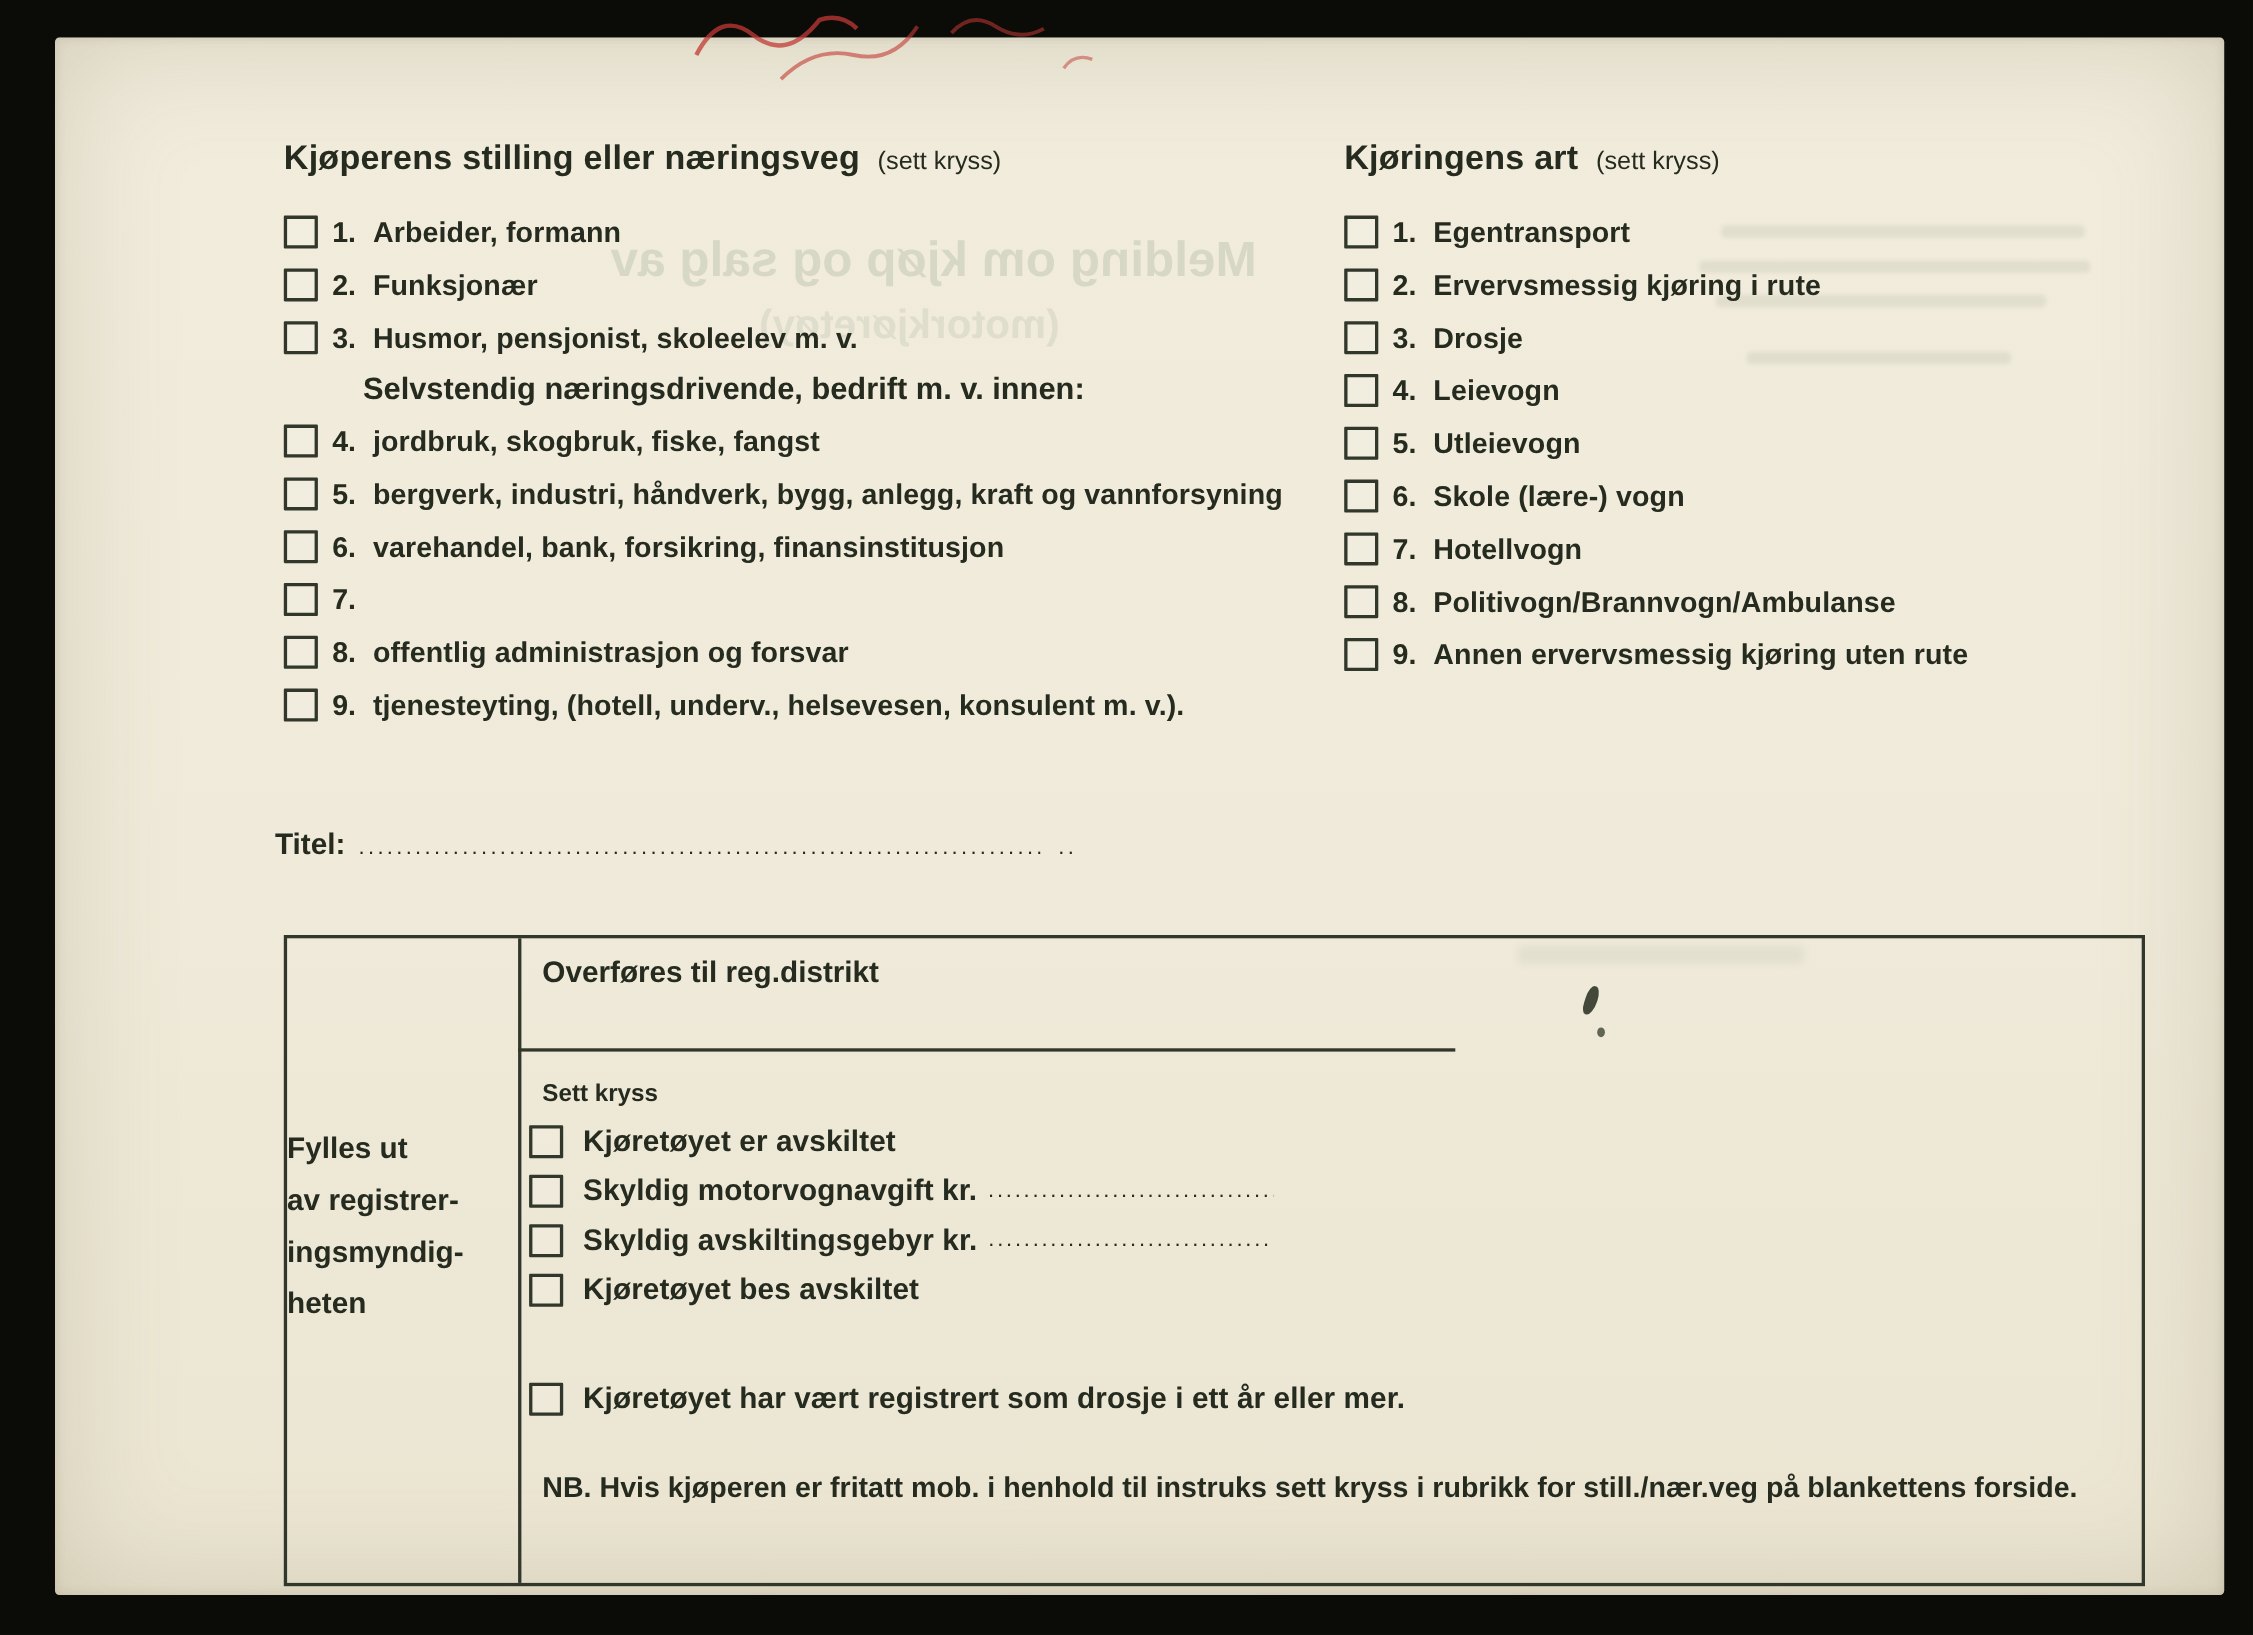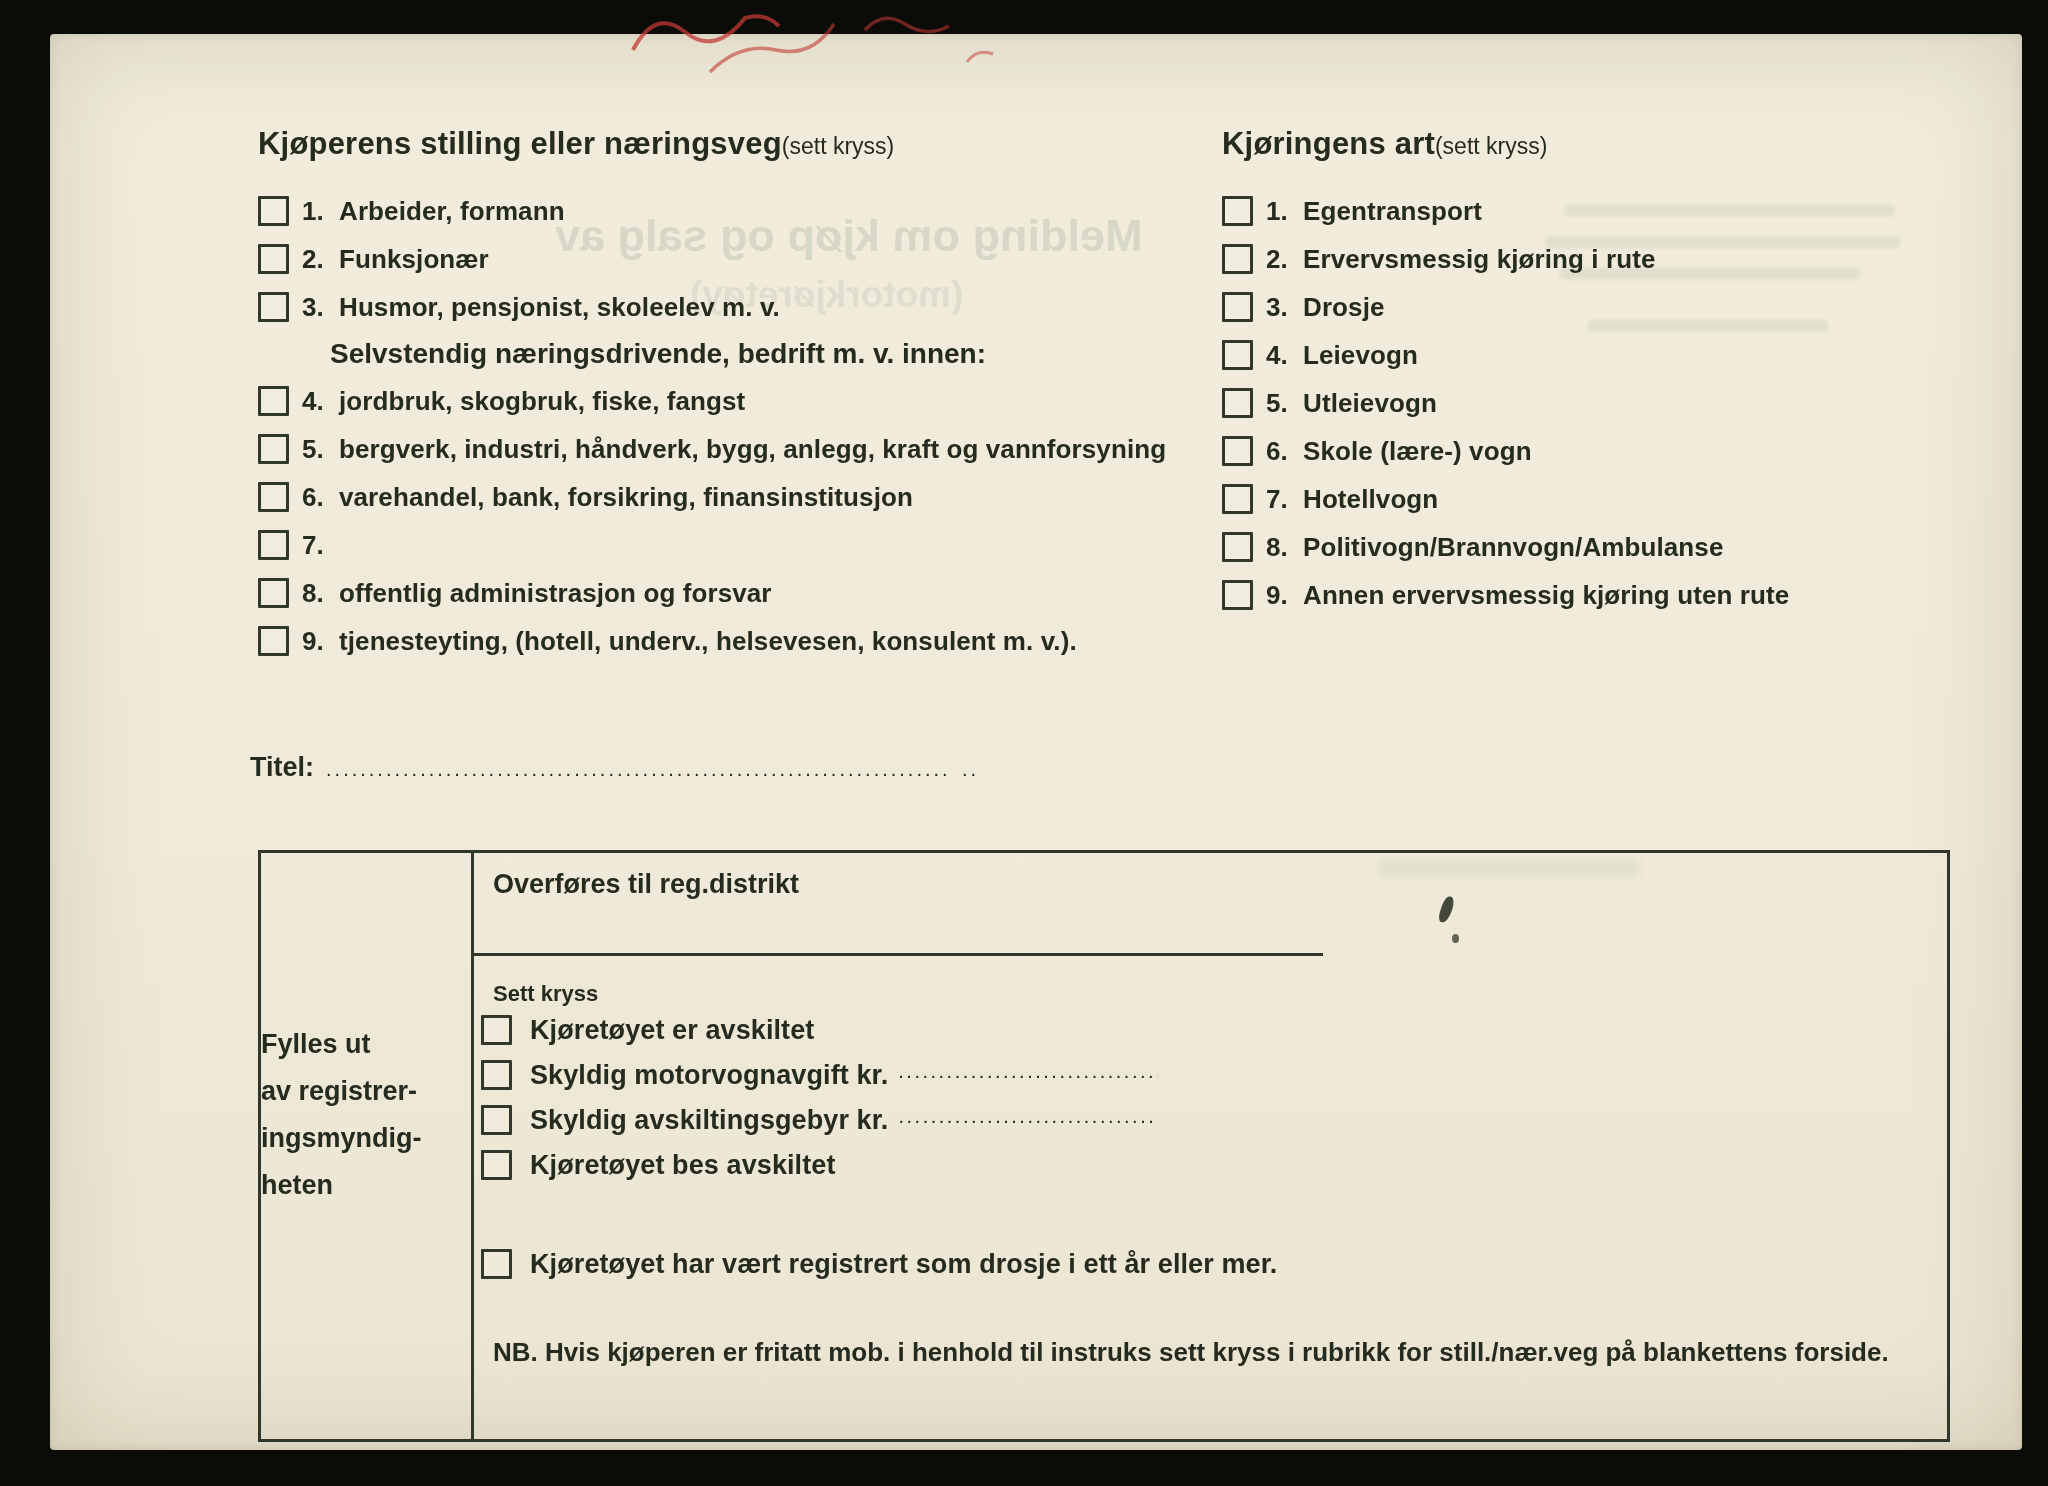--- a/index.html
+++ b/index.html
@@ -18,21 +18,21 @@
     color:var(--ink);
   }
   .paper{
     position:absolute;left:50px;top:34px;width:1972px;height:1416px;
     background:linear-gradient(180deg,#f1ecdc 0%,#efead9 55%,#ebe5d2 100%);
     border-radius:4px;
     box-shadow:inset 0 0 110px rgba(115,105,75,0.22), inset 0 0 10px rgba(80,70,45,0.15);
   }
   
   .col{position:absolute;}
-  .col-header{display:flex;align-items:baseline;gap:0;white-space:nowrap;}
+  .col-header{display:flex;align-items:baseline;gap:16px;white-space:nowrap;}
   .h-title{font-size:31px;font-weight:700;letter-spacing:0.2px;}
   .h-note{font-size:23px;font-weight:400;}
   .rows{display:flex;flex-direction:column;}
   .row{display:flex;align-items:center;height:48px;white-space:nowrap;}
   .cb{
     width:25px;height:24px;flex:0 0 auto;
     border:3px solid var(--ink-soft);
     background:rgba(255,255,255,0.12);
     border-radius:1px;
   }
@@ -56,21 +56,21 @@
   }
   .admin-divider{position:absolute;left:210px;top:0;bottom:0;width:0;border-left:3px solid var(--ink-soft);}
   .admin-side-label{
     position:absolute;left:0;top:168px;width:210px;
     text-align:left;font-size:27px;font-weight:700;line-height:47px;
   }
   .transfer-label{position:absolute;left:232px;top:16px;font-size:27px;font-weight:700;white-space:nowrap;}
   .transfer-rule{position:absolute;left:210px;top:100px;width:852px;border-top:3px solid var(--ink-soft);}
   .sett-kryss{position:absolute;left:232px;top:128px;font-size:22px;font-weight:700;text-align:center;}
   .admin-rows{position:absolute;left:220px;top:162px;display:flex;flex-direction:column;}
-  .admin-row{display:flex;align-items:flex-start;height:45px;white-space:nowrap;}
+  .admin-row{display:flex;align-items:center;height:45px;white-space:nowrap;}
   .admin-row .lbl{margin-left:18px;font-size:27px;}
   .admin-dots{
     display:inline-block;margin-left:10px;width:260px;overflow:hidden;
     font-size:20px;letter-spacing:2.5px;vertical-align:baseline;
   }
   .admin-row-late{position:absolute;left:220px;top:396px;}
   .nb-note{position:absolute;left:232px;top:484px;width:1450px;font-size:26px;font-weight:700;white-space:nowrap;}
   
   .red-marks{position:absolute;left:615px;top:0;pointer-events:none;}
   .ghost{

